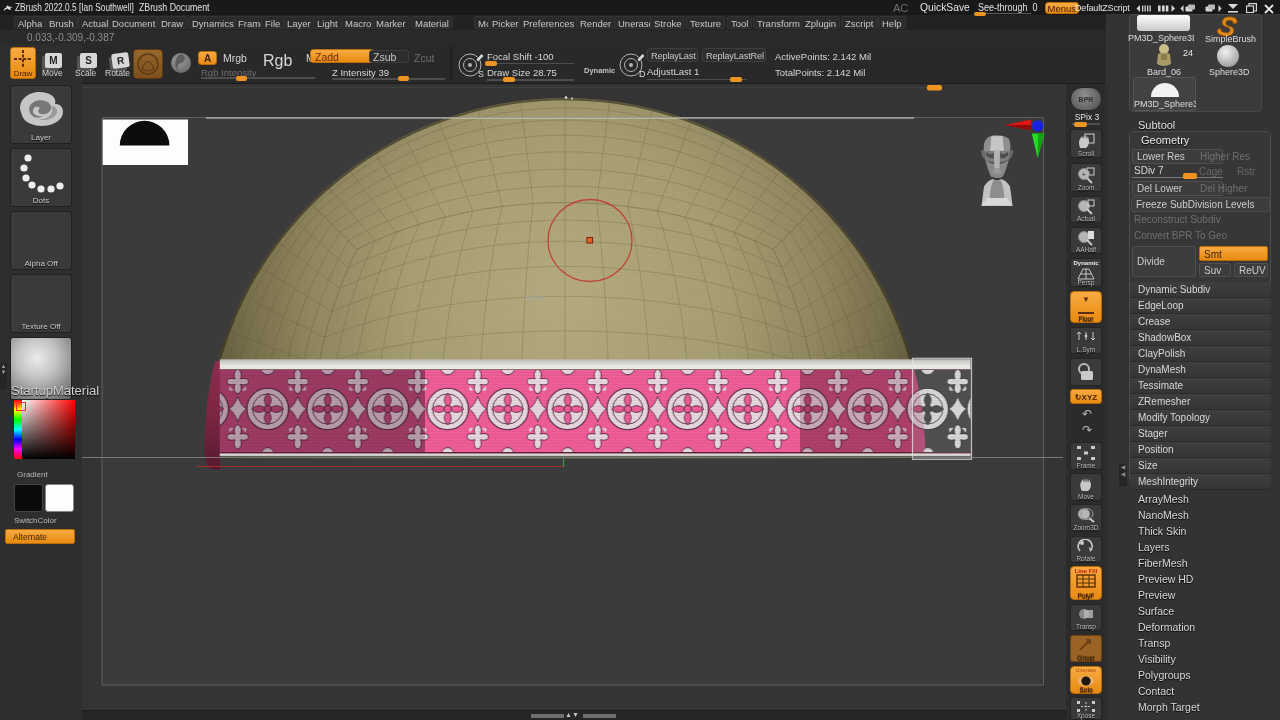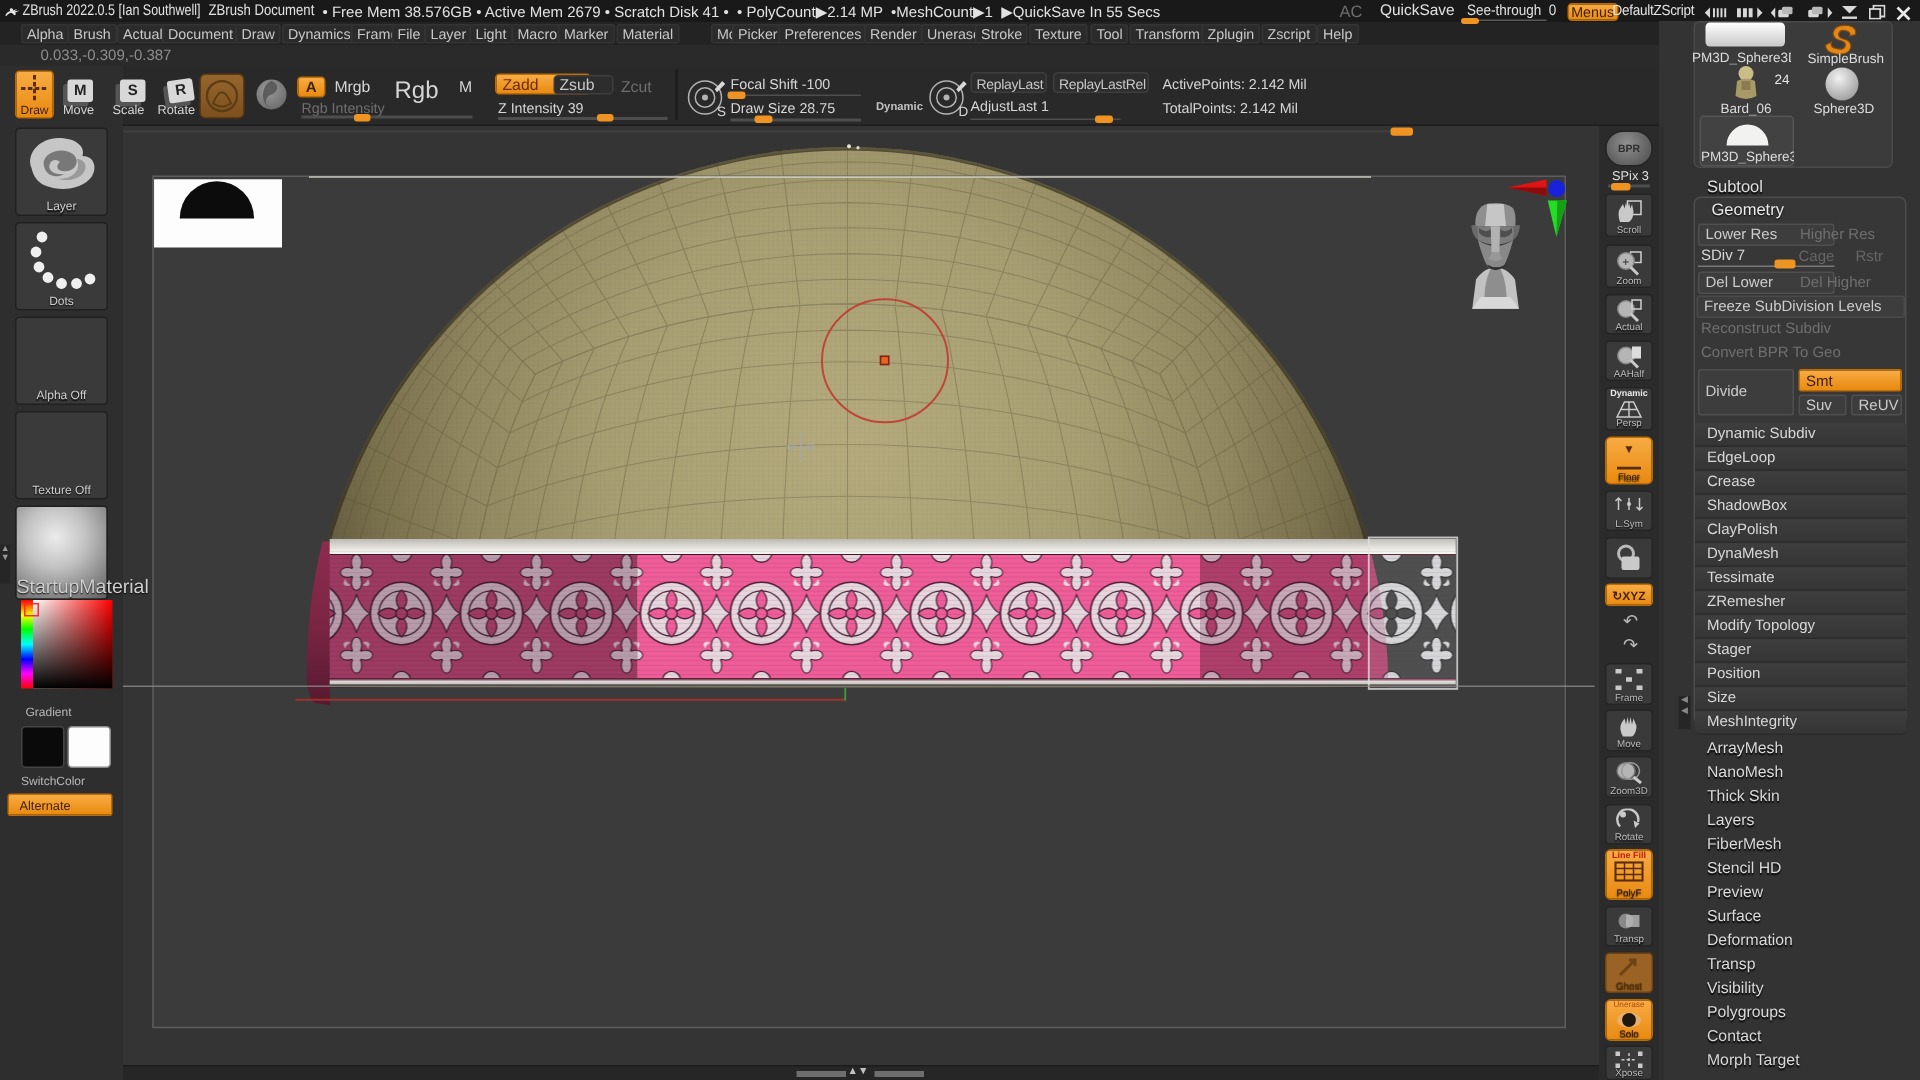--- a/index.html
+++ b/index.html
@@ -39,21 +39,20 @@
 <div class="abs" id="canvas" style="left:82px;top:84px;width:984px;height:626px;background:#343434"></div>
 <div class="abs" id="bstrip" style="left:82px;top:710px;width:984px;height:10px;background:#262626;border-top:1px solid #1c1c1c"></div>
 <div class="abs" id="rshelf"></div>
 <div class="abs" id="rpanel"></div>
 
 <svg class="abs" style="left:2px;top:1.5px" width="13" height="12" viewBox="0 0 26 14">
       <path d="M3 12 C5 7 8 6 10 6 C8 4 9 2 11 2 C13 2 14 4 13 5 L19 3 L15 6 L22 5 L16 8 C18 9 17 12 15 11 C13 10 12 8 11 8 C8 9 6 10 5 12 Z" fill="#e8e8e8"></path>
     </svg>
 <div class="ttxt" style="left:15px;font-size:10.3px;transform:scaleX(0.81);transform-origin:0 50%">ZBrush 2022.0.5 [Ian Southwell]</div>
 <div class="ttxt" style="left:139px;font-size:10.3px;transform:scaleX(0.85);transform-origin:0 50%">ZBrush Document</div>
-<div class="ttxt" style="left:215px;font-size:10px">• Free Mem 38.576GB • Active Mem 2679 • Scratch Disk 41 • &nbsp;• PolyCount▶2.14 MP &nbsp;•MeshCount▶1 &nbsp;▶QuickSave In 55 Secs</div>
 <div class="ttxt" style="left:893px;color:#6e6e6e">AC</div>
 <div class="ttxt" style="left:920px;font-size:10.3px">QuickSave</div>
 <div class="ttxt" style="left:978px;font-size:10px;transform:scaleX(0.9);transform-origin:0 50%">See-through&nbsp;&nbsp;0</div>
 <div class="abs" style="left:976px;top:12.5px;width:55px;height:1.5px;background:#5a5a5a"></div>
 <div class="abs" style="left:974px;top:12px;width:12px;height:4px;background:#ef9322;border-radius:2px"></div>
 <div class="abs orangebtn" style="left:1044.5px;top:1.5px;height:12px;line-height:12px;font-size:9.5px;padding:0 2px">Menus</div>
 <div class="ttxt" style="left:1075px;font-size:9.8px;letter-spacing:-0.2px;transform:scaleX(0.92);transform-origin:0 50%">DefaultZScript</div>
 <svg class="abs" style="left:1136px;top:4px" width="40" height="9" viewBox="0 0 40 9">
       <g fill="#d8d8d8">
         <path d="M4 1 L0.5 4.5 L4 8Z"></path>
@@ -138,21 +137,21 @@
         <path d="M8 19 Q14 4 20 19 Q14 23 8 19Z" fill="none" stroke="#5c3c14" stroke-width="1.2"></path>
       </svg>
 </div>
 <div class="abs" style="left:171px;top:53px;width:20px;height:20px;border-radius:50%;background:radial-gradient(circle at 40% 35%,#9a9a9a,#606060)"><svg width="20" height="20" viewBox="0 0 20 20">
         <path d="M10 1 C16 3 14 9 10 10 C6 11 4 17 10 19 C3 18 2 4 10 1Z" fill="#4c4c4c" opacity="0.75"></path>
       </svg></div>
 <div class="abs orangebtn" style="left:198px;top:51px;width:19px;height:14px;font-size:10px;font-weight:bold;text-align:center;line-height:14px">A</div>
 <div class="lbl" style="left:223px;top:52px;font-size:10.5px">Mrgb</div>
 <div class="lbl" style="left:263px;top:52px;font-size:16px">Rgb</div>
 <div class="lbl" style="left:306px;top:52px;font-size:10.5px">M</div>
-<div class="abs orangebtn" style="left:330px;top:49px;width:64px;height:14px;font-size:10.5px;line-height:14px;padding-left:4px;color:#6e2c0c">Zadd</div>
+<div class="abs orangebtn" style="left:310px;top:49px;width:64px;height:14px;font-size:10.5px;line-height:14px;padding-left:4px;color:#6e2c0c">Zadd</div>
 <div class="abs darkbtn" style="left:369px;top:49.5px;width:40px;height:13px;font-size:10.5px;line-height:13px;padding-left:3px">Zsub</div>
 <div class="lbl dim" style="left:414px;top:52px;font-size:10.5px">Zcut</div>
 <div class="lbl dim" style="left:201px;top:66.5px">Rgb Intensity</div>
 <div class="slider" style="left:201px;top:77px;width:114px"></div>
 <div class="shandle" style="left:236px;top:75.5px;width:11px"></div>
 <div class="lbl" style="left:332px;top:67px">Z Intensity 39</div>
 <div class="slider" style="left:332px;top:78px;width:113px"></div>
 <div class="shandle" style="left:398px;top:76px;width:11px"></div>
 <div class="abs" style="left:450px;top:46px;width:2px;height:34px;background:#1f1f1f"></div>
 
@@ -915,21 +914,21 @@
 <div class="grow" style="top:426px">Stager</div>
 <div class="grow" style="top:442px">Position</div>
 <div class="grow" style="top:458px">Size</div>
 <div class="grow" style="top:474px;border-radius:0 0 4px 4px">MeshIntegrity</div>
 
 <div class="sect" style="top:490.5px">ArrayMesh</div>
 <div class="sect" style="top:506.5px">NanoMesh</div>
 <div class="sect" style="top:522.5px">Thick Skin</div>
 <div class="sect" style="top:538.5px">Layers</div>
 <div class="sect" style="top:554.5px">FiberMesh</div>
-<div class="sect" style="top:570.5px">Stencil HD</div>
+<div class="sect" style="top:570.5px">Preview HD</div>
 <div class="sect" style="top:586.5px">Preview</div>
 <div class="sect" style="top:602.5px">Surface</div>
 <div class="sect" style="top:618.5px">Deformation</div>
 <div class="sect" style="top:634.5px">Transp</div>
 <div class="sect" style="top:650.5px">Visibility</div>
 <div class="sect" style="top:666.5px">Polygroups</div>
 <div class="sect" style="top:682.5px">Contact</div>
 <div class="sect" style="top:698.5px">Morph Target</div>
 
 <div class="abs" style="left:1107px;top:84px;width:2px;height:636px;background:#2e2e2e"></div>

